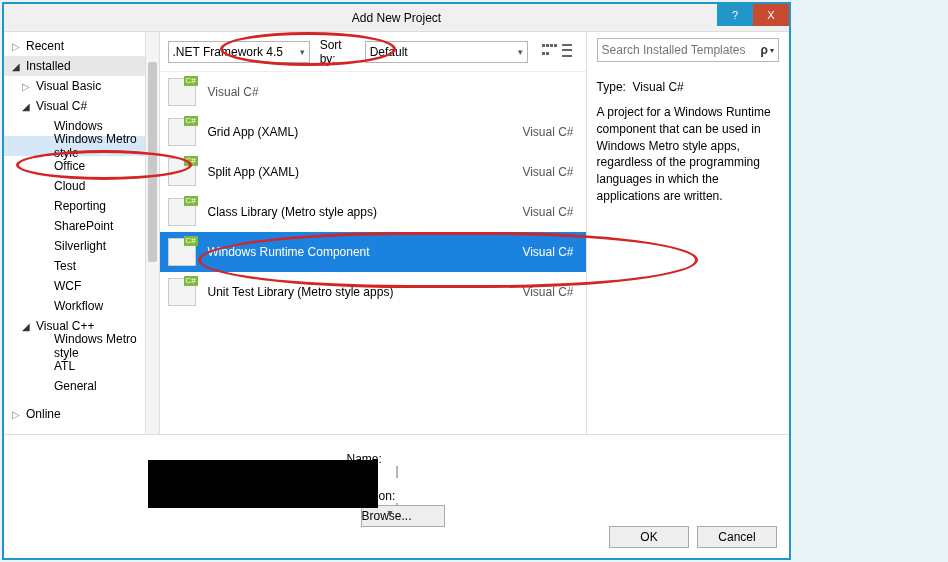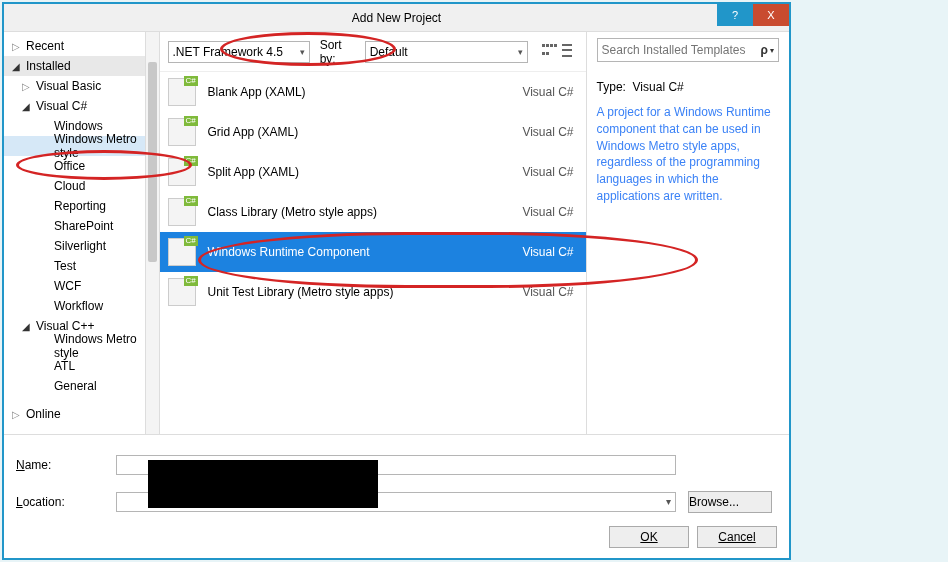--- a/index.html
+++ b/index.html
@@ -47,32 +47,32 @@
 .tpl.selected { background:#1c82e0; color:#fff;}
 .tpl.selected .lang { color:#fff;}
 
 .right { width:250px; border-left:1px solid #ddd; padding:6px 10px; display:flex; flex-direction:column;}
 .search { height:24px; border:1px solid #b5b5b5; display:flex; align-items:center; padding:0 4px; margin-bottom:18px; position:relative;}
 .search input { border:none; outline:none; flex:1; font-size:12px; color:#888;}
 .search .mag { margin-left:4px; font-weight:bold; color:#333;}
 .search .dd { margin-left:2px; font-size:8px; color:#333;}
 .rtype { font-size:12px; margin-bottom:10px;}
 .rtype b{ font-weight:normal;}
-.rdesc { font-size:12px; color:#3b82f6; line-height:1.4;}
+.rdesc { font-size:12px; color:#000000; line-height:1.4;}
 
 .bottom { padding:6px 12px 10px 12px; border-top:1px solid #ddd;}
-.field-row { display:flex; align-items:center; height:26px; margin:11px 0;}
+.field-row { display:flex; align-items:center; height:26px; margin:11px 0;flex-direction:column;}
 .field-lbl { width:100px; }
 .field-lbl .ul { text-decoration:underline;}
 .field-input { flex:1; height:20px; border:1px solid #b5b5b5; background:#fff; position:relative;}
 .redact { position:absolute; left:144px; width:230px; height:48px; bottom:50px; background:#000; z-index:5;}
 .loc-caret { position:absolute; right:4px; top:3px; font-size:10px; color:#555;}
 .browse { width:84px; height:22px; border:1px solid #aaa; background:#eee; margin-left:12px; text-align:left; line-height:20px;}
 .btn-row { display:flex; justify-content:flex-end; gap:8px; margin-top:8px;}
-.btn { width:80px; height:22px; border:1px solid #aaa; background:#eee; text-align:center; line-height:20px;text-decoration:underline;}
+.btn { width:80px; height:22px; border:1px solid #aaa; background:#eee; text-align:center; line-height:20px;}
 
 .circle { position:absolute; border:3px solid #d42424; border-radius:50%; pointer-events:none; z-index:10;}
 .c1 { left:216px; top:28px; width:176px; height:34px;}
 .c2 { left:12px; top:146px; width:176px; height:30px;}
 .c3 { left:194px; top:228px; width:500px; height:56px; border-radius:50%/60%;}
 </style>
 </head>
 <body>
 
 <div class="window">
@@ -183,21 +183,20 @@
                 <span class="d"></span>
               </div>
           </div>
         </div>
 
         <div class="template-list">
           <div class="tpl">
             <div class="ico">
                 <span class="cs">C#</span>
               </div>
-            <span class="nm">Blank App (XAML)</span>
             <span class="lang">Visual C#</span>
           </div>
           <div class="tpl">
             <div class="ico">
                 <span class="cs">C#</span>
               </div>
             <span class="nm">Grid App (XAML)</span>
             <span class="lang">Visual C#</span>
           </div>
           <div class="tpl">

